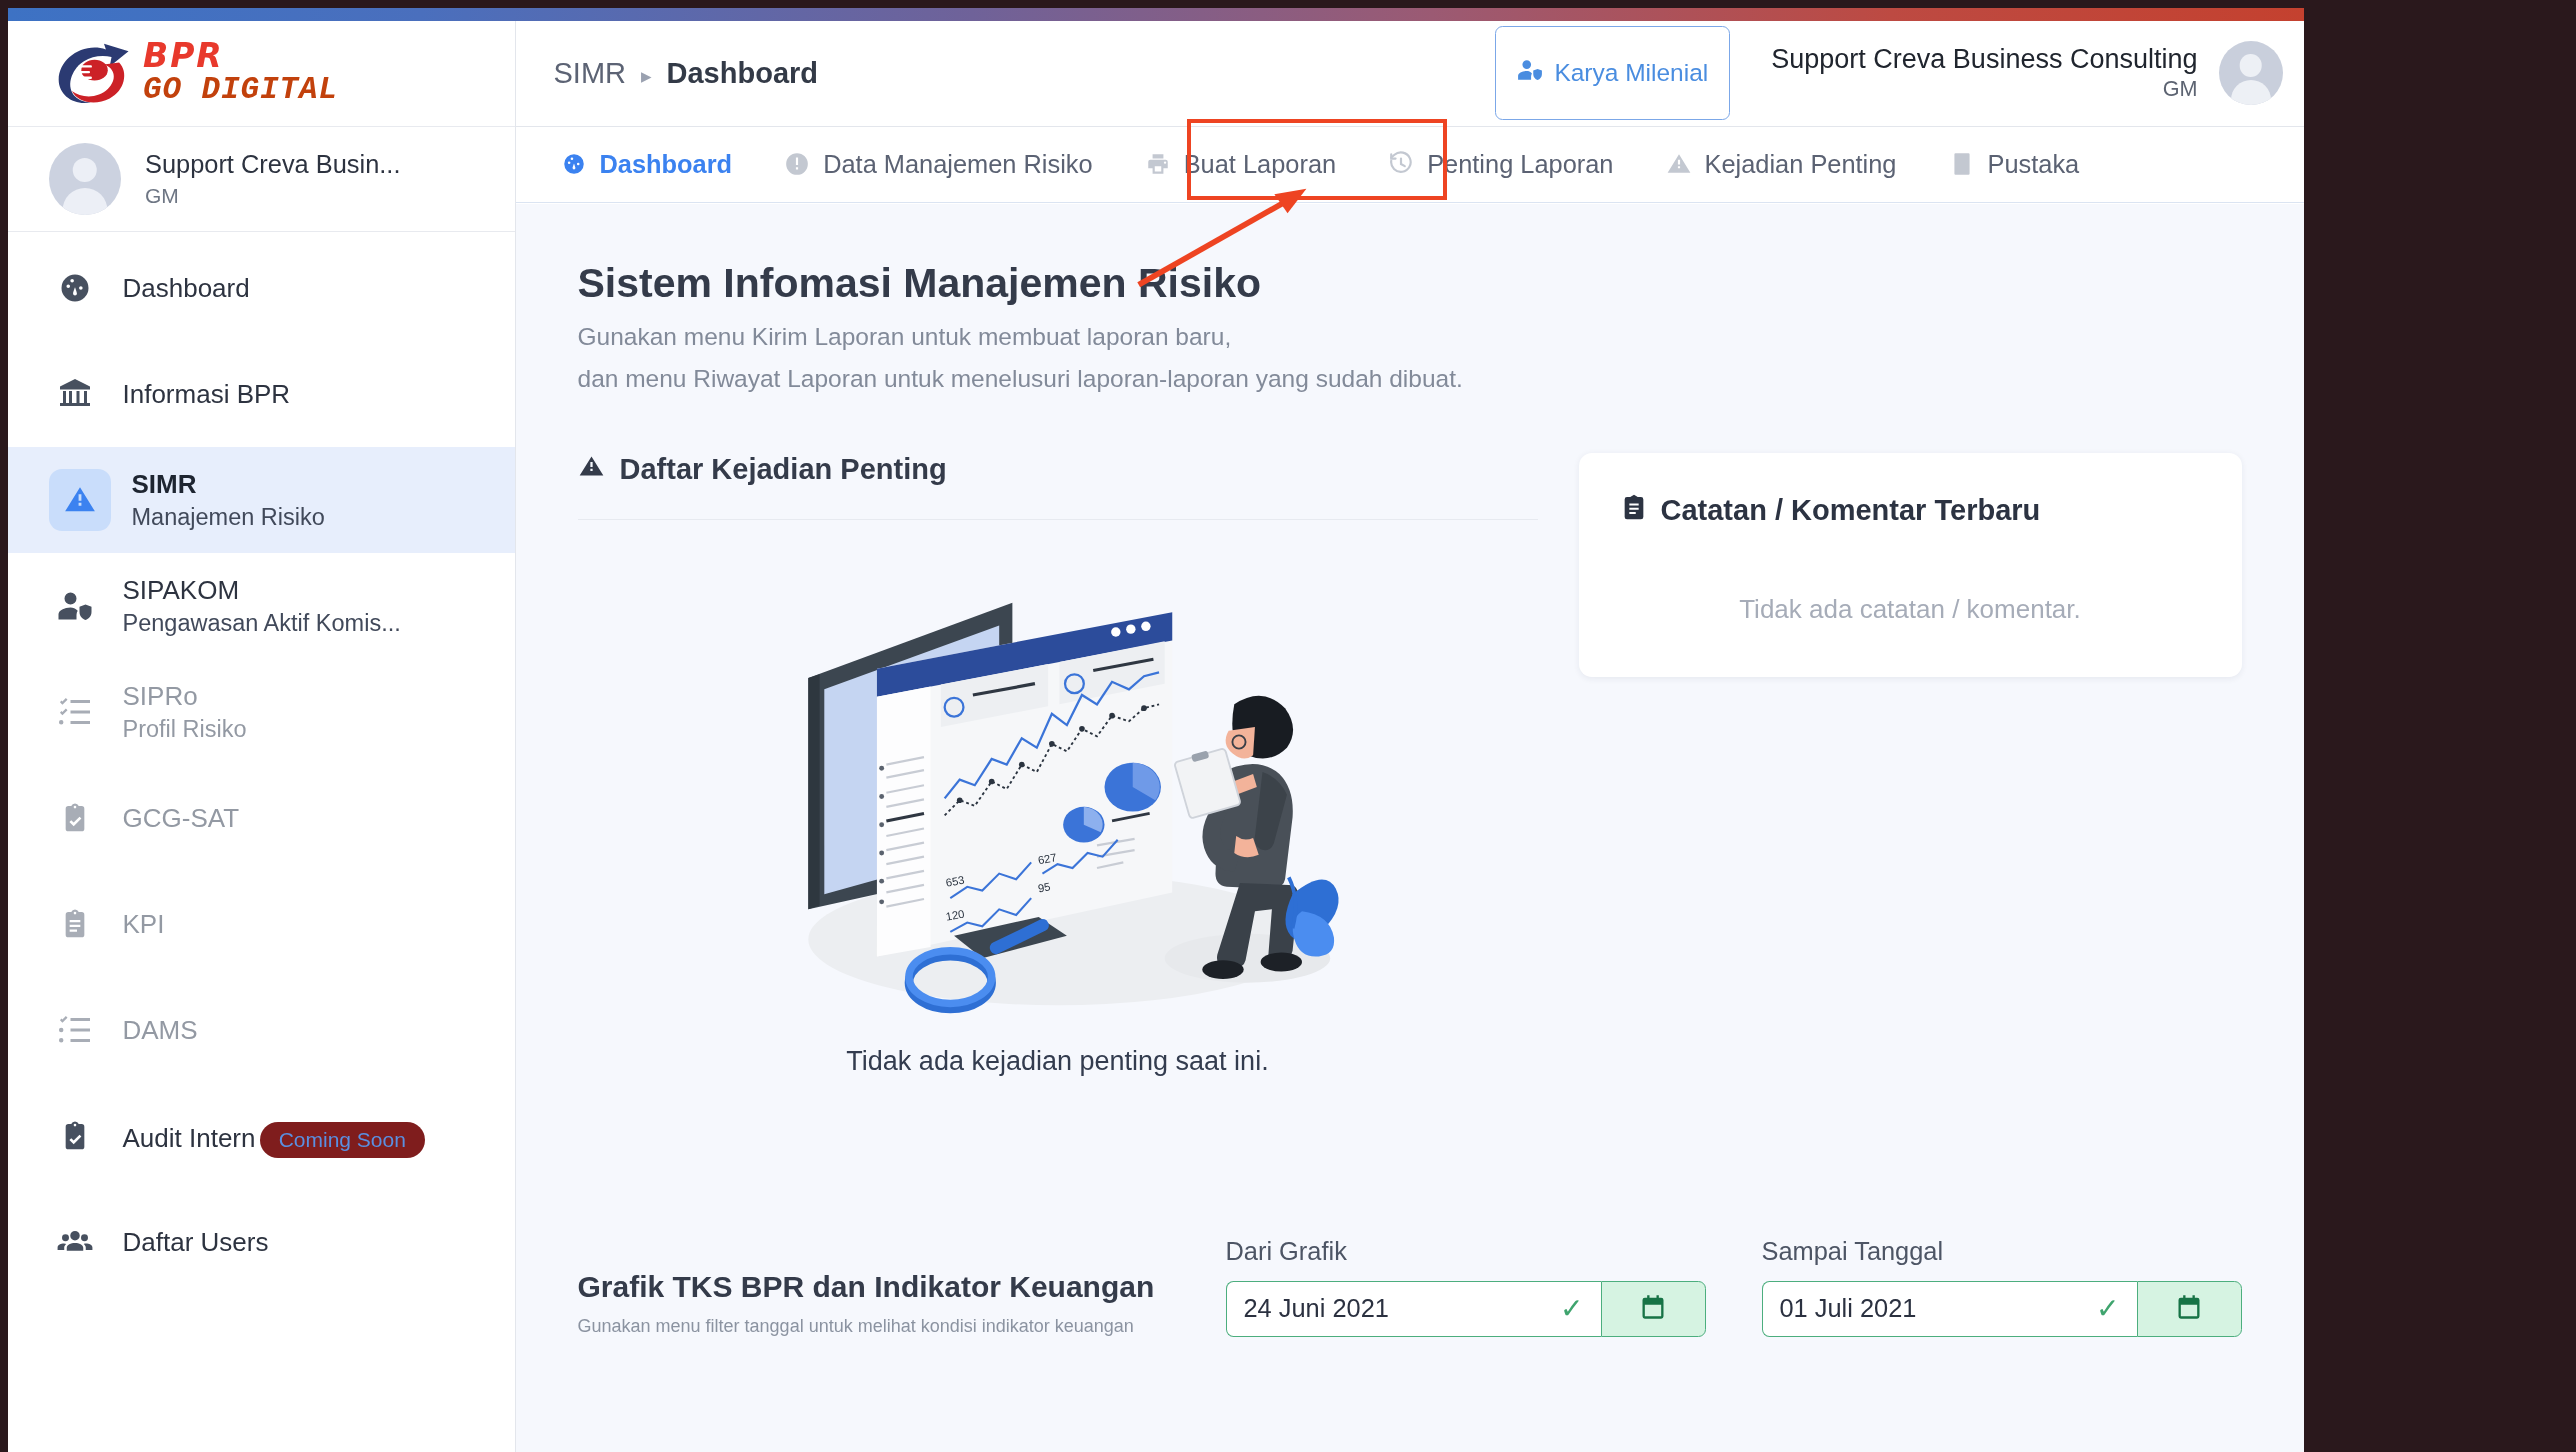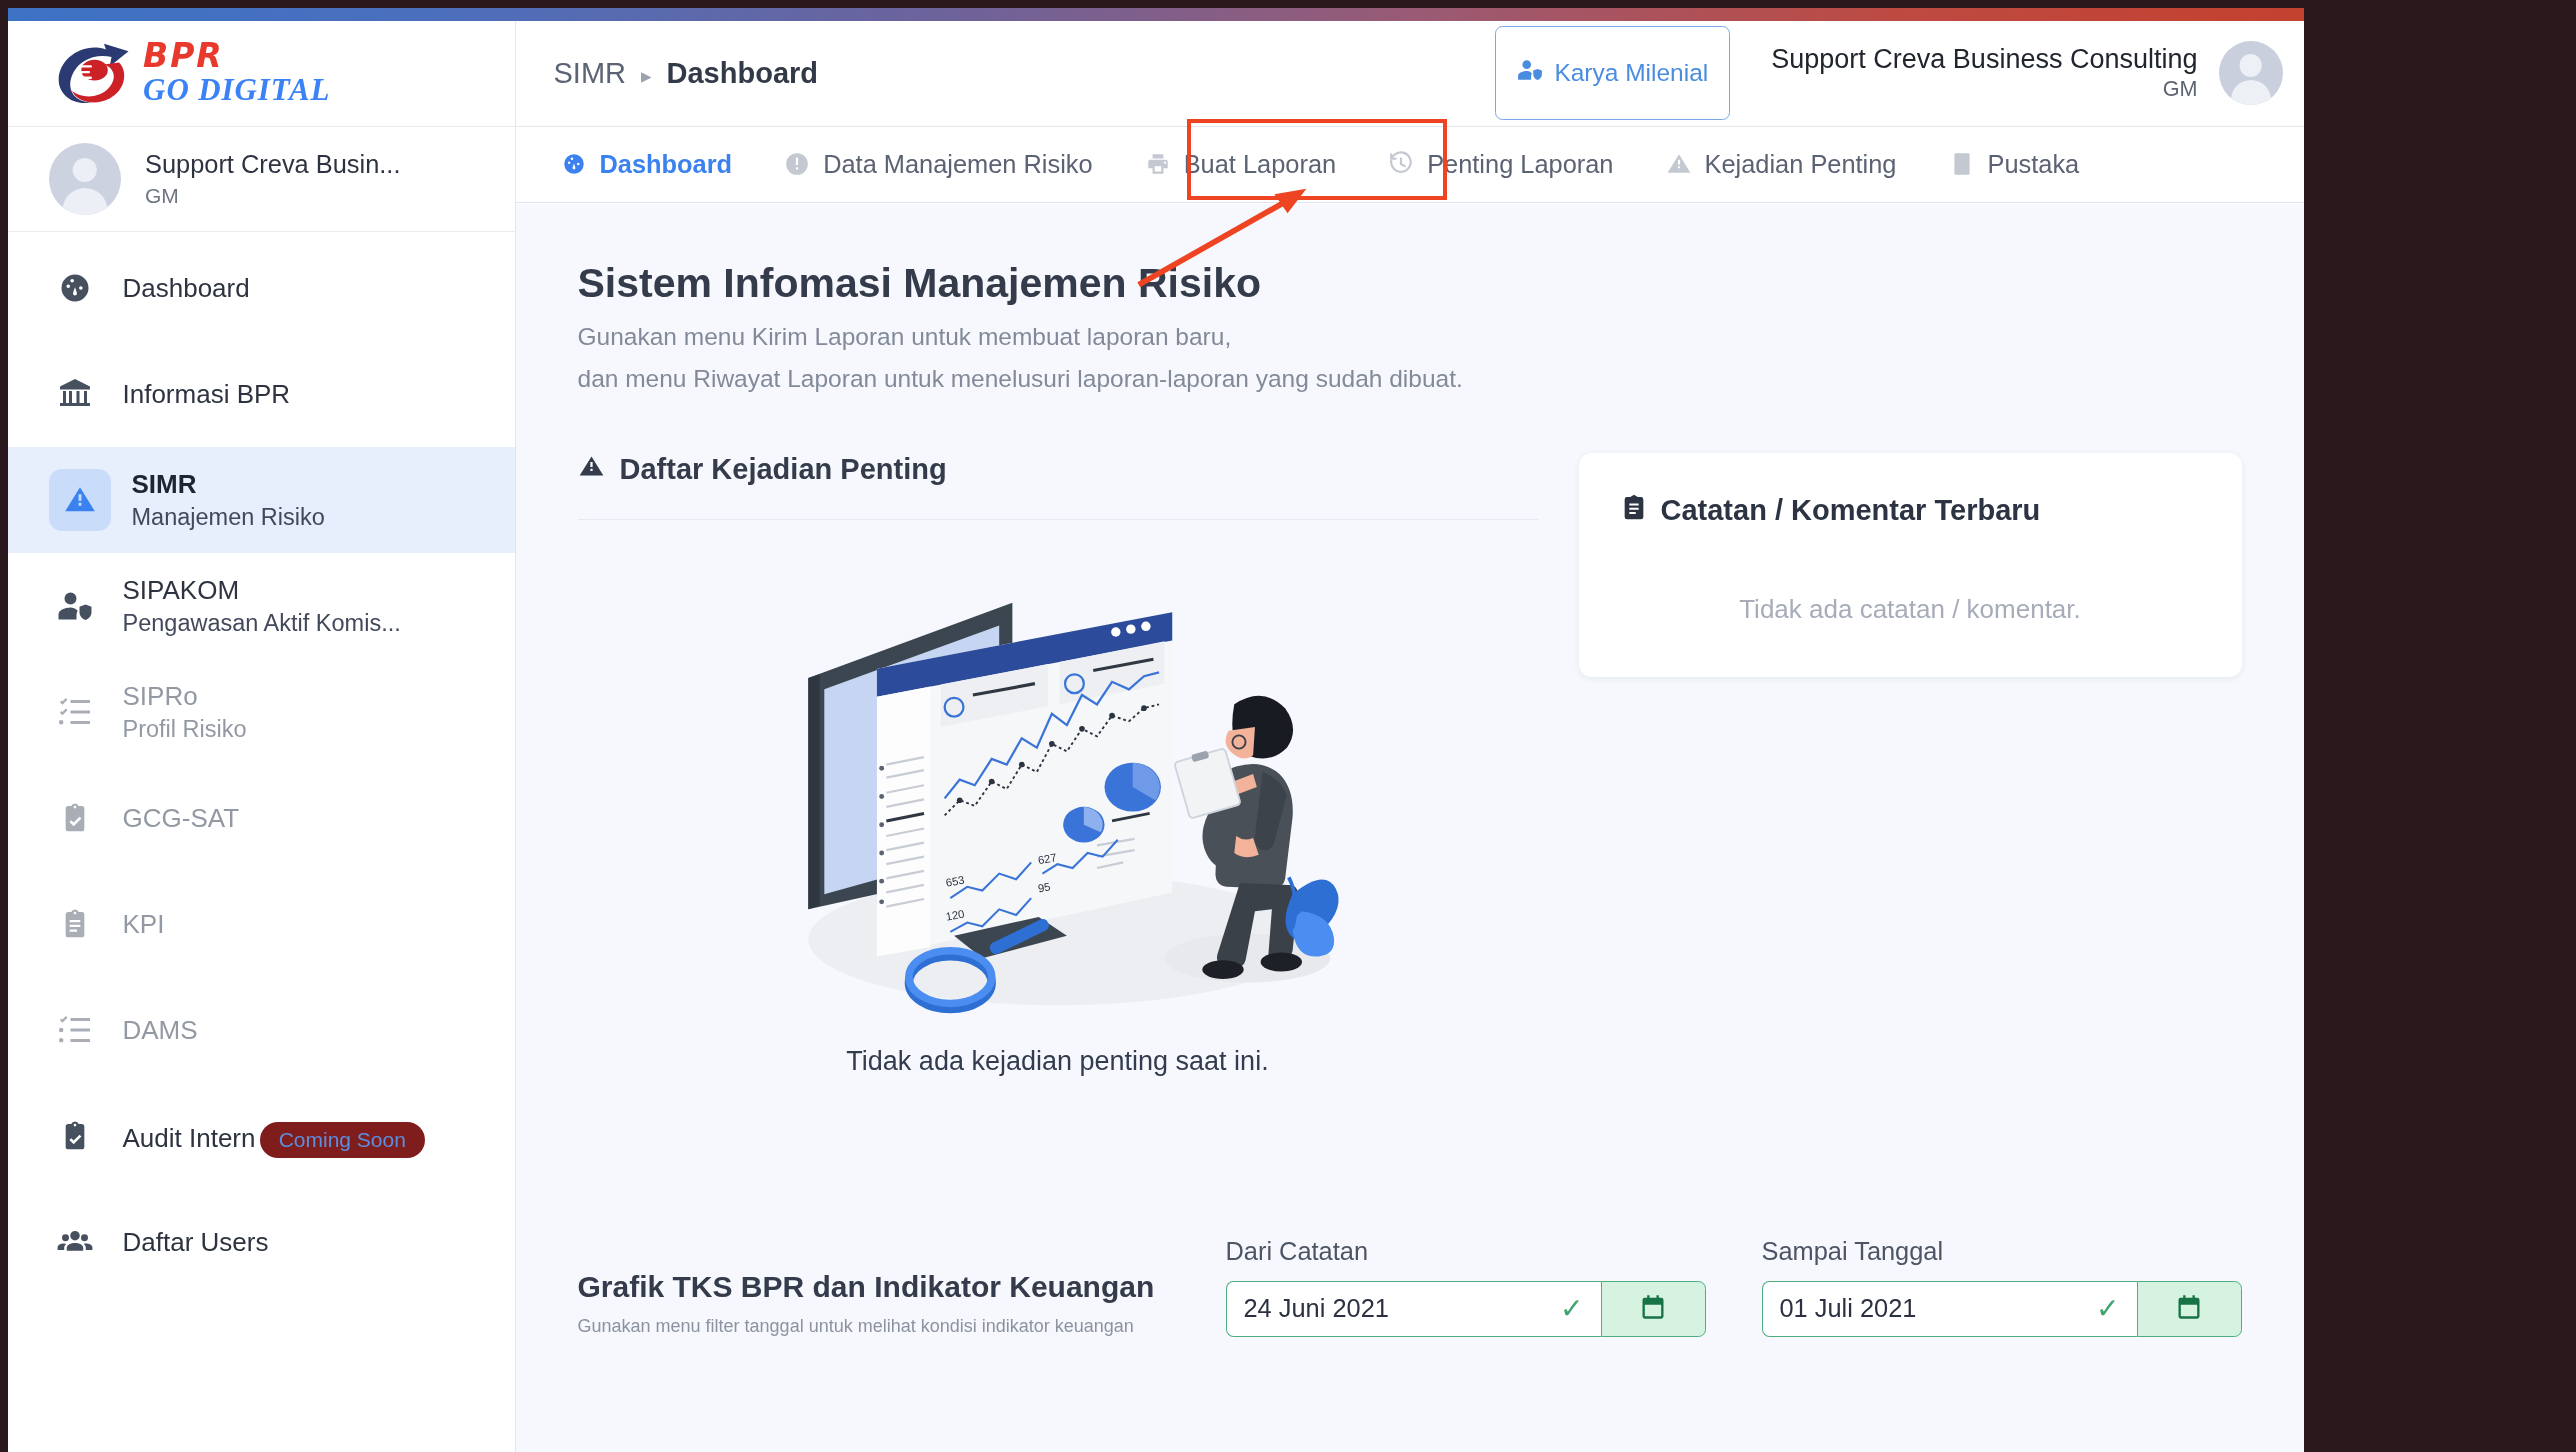--- a/index.html
+++ b/index.html
@@ -39,22 +39,22 @@
   }
   .logo-mark { width: 85px; height: 70px; flex: none; }
   .logo-text { margin-left: 5.6px; }
   .logo-bpr {
     font-size: 33px; font-weight: 800; font-style: italic;
     color: #e8392c; letter-spacing: 1.9px; line-height: 1;
     font-family: "DejaVu Sans", sans-serif;
   }
   .logo-go {
     font-size: 31px; font-weight: 800; font-style: italic;
-    color: #3b82f6; letter-spacing: 0.9px; line-height: 1.1; margin-top: 1.9px;
-    font-family: Liberation Serif, serif;
+    color: #c2410c; letter-spacing: 0.9px; line-height: 1.1; margin-top: 1.9px;
+    font-family: Liberation Mono, monospace;
   }
 
   .user-block {
     height: 105px; display: flex; align-items: center;
     padding-left: 41px; border-bottom: 0.9px solid #e8eaef;
   }
   .avatar-lg {
     width: 72px; height: 72px; border-radius: 50%;
     background: #ccd2e0; flex: none; position: relative; overflow: hidden;
   }
@@ -584,21 +584,21 @@
     </div>
 
     <div class="bottom-row">
       <div>
         <div class="grafik-title">Grafik TKS BPR dan Indikator Keuangan</div>
         <div class="grafik-sub">Gunakan menu filter tanggal untuk melihat kondisi indikator keuangan</div>
       </div>
 
       <div class="date-group">
         <div class="date-field">
-          <div class="date-label">Dari Catatan</div>
+          <div class="date-label">Dari Grafik</div>
           <div class="date-control">
             <div class="date-input">
               <span>24 Juni 2021</span>
               <span class="date-check">✓</span>
             </div>
             <div class="date-btn">
               <span>
                 <svg width="28" height="28" viewBox="0 0 24 24" fill="currentColor">
                     <path d="M7 2v2H5a2 2 0 00-2 2v14a2 2 0 002 2h14a2 2 0 002-2V6a2 2 0 00-2-2h-2V2h-2v2H9V2H7zm12 8v10H5V10h14z"></path>
                   </svg>

